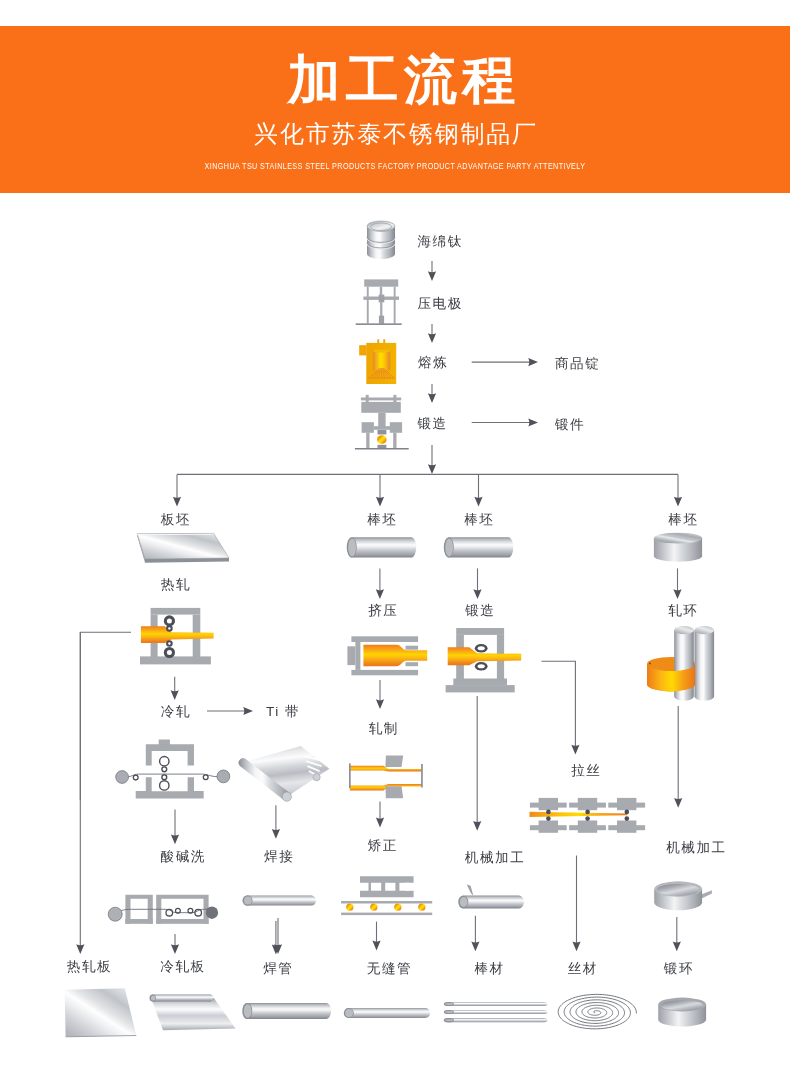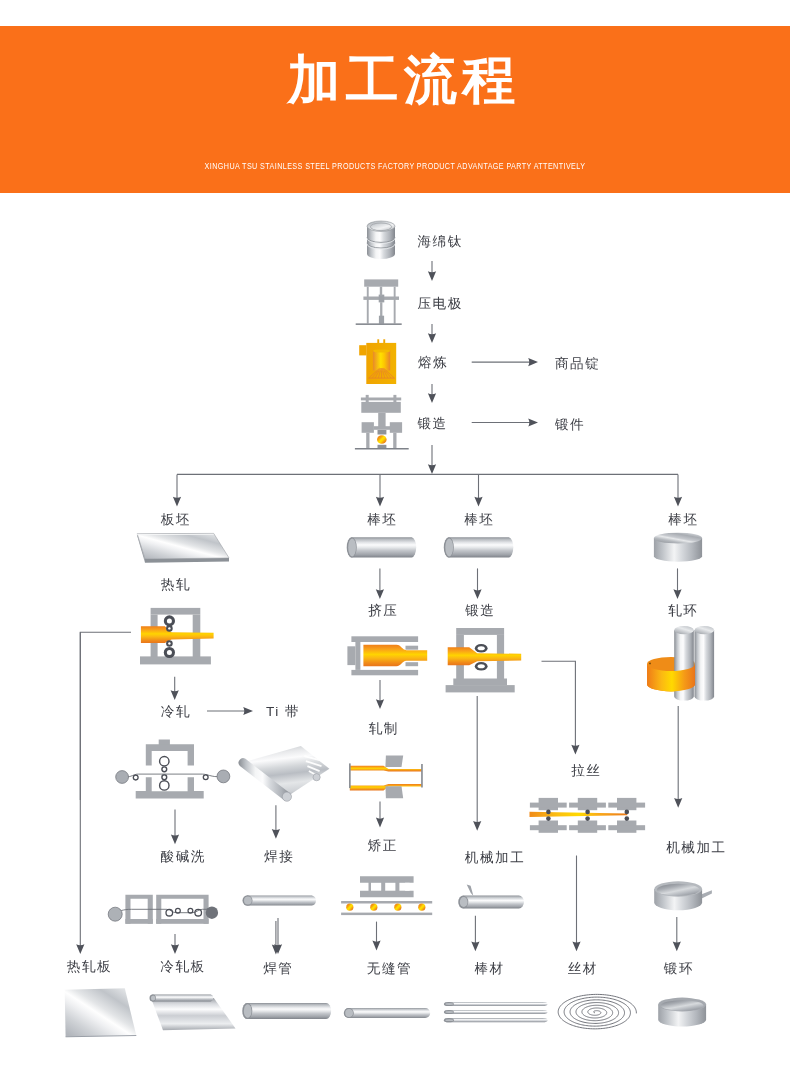--- a/index.html
+++ b/index.html
@@ -14,20 +14,21 @@
   svg.diagram{position:absolute;left:0;top:0;width:790px;height:1092px;}
   text.lbl{font-family:"Liberation Sans",sans-serif;font-size:13.6px;fill:#3b3d44;letter-spacing:1.5px;}
   text.lbl[text-anchor="middle"]{transform:translateX(0.75px);}
 </style>
 </head>
 <body>
 
 <div id="page">
   <div class="banner"></div>
   <div class="bt bt1">加工流程</div>
+  <div class="bt bt2">兴化市苏泰不锈钢制品厂</div>
   <div class="bt bt3">XINGHUA TSU STAINLESS STEEL PRODUCTS FACTORY PRODUCT ADVANTAGE PARTY ATTENTIVELY</div>
 
   <svg class="diagram" viewBox="0 0 790 1092" width="790" height="1092">
     <defs id="gradients">
 <linearGradient id="steelH" x1="0" y1="0" x2="0" y2="1">
   <stop offset="0" stop-color="#8b8f95"></stop>
           <stop offset="0.10" stop-color="#b6babf"></stop>
   <stop offset="0.26" stop-color="#e2e4e7"></stop>
           <stop offset="0.38" stop-color="#fbfbfc"></stop>
   <stop offset="0.50" stop-color="#e7e9eb"></stop>

